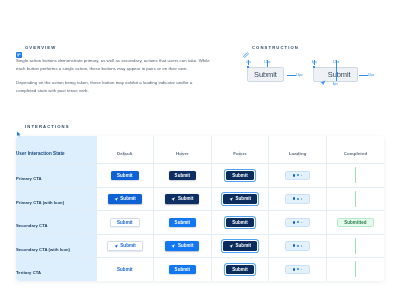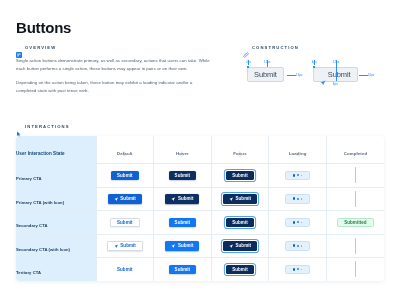--- a/index.html
+++ b/index.html
@@ -253,21 +253,20 @@
     background: #9ce0b8;
     margin: 0 auto;
     border-radius: 1px;
   }
 </style>
 </head>
 <body>
 
 <div class="page">
 
-  <div class="page-title">Buttons</div>
 
   <div class="overview">
     <div class="section-head">
       <span class="sh-icon">
         <svg viewBox="0 0 12 12" width="6" height="6">
           <rect x="0" y="0" width="12" height="12" rx="2" fill="#1b7ced"></rect>
           <rect x="3" y="3" width="2.2" height="6" fill="#ffffff"></rect>
           <rect x="6.6" y="3" width="2.4" height="2.4" fill="#ffffff"></rect>
         </svg>
       </span>

